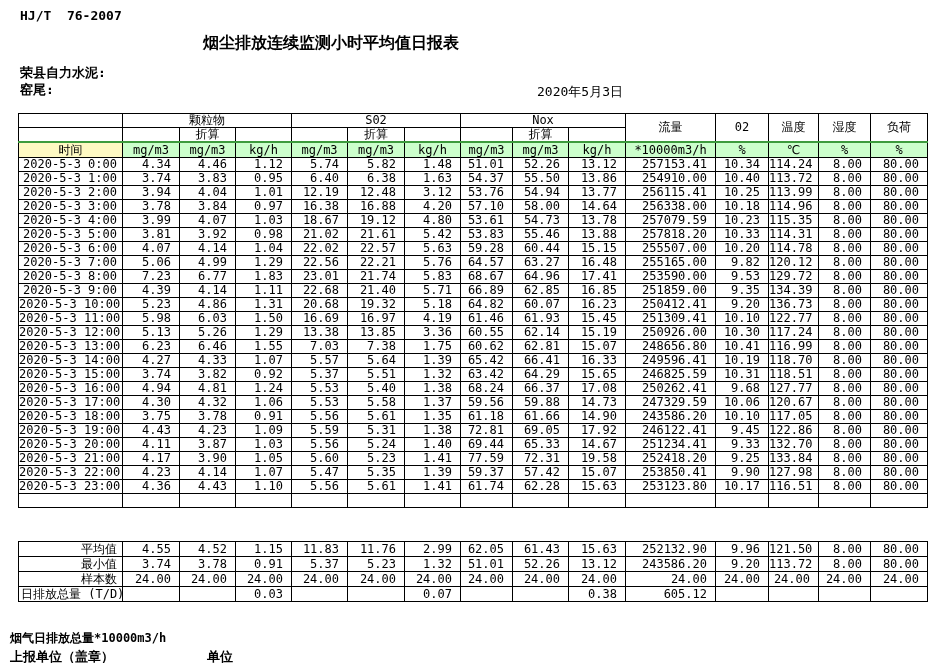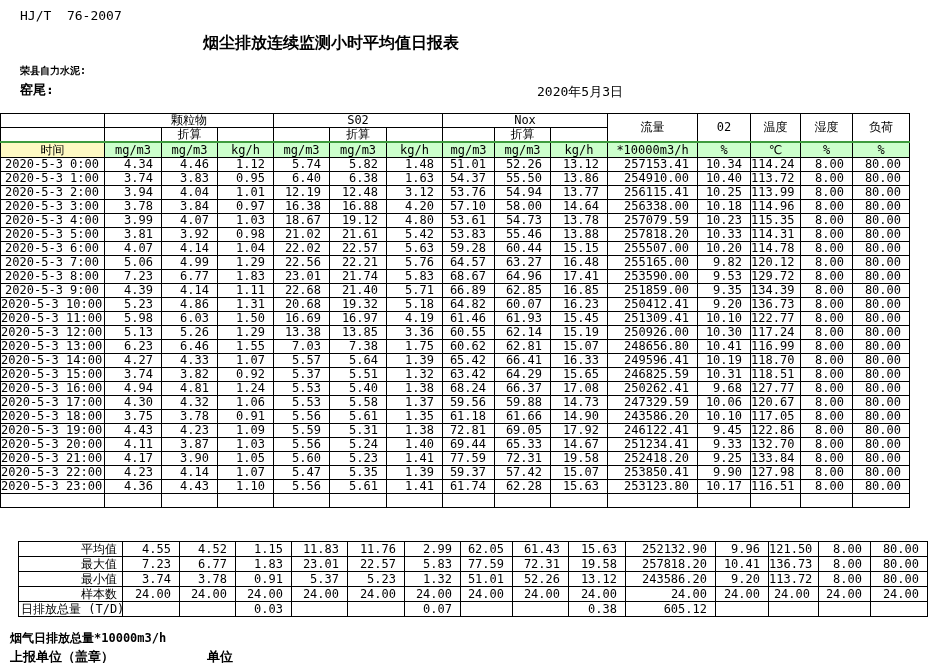--- a/index.html
+++ b/index.html
@@ -5,29 +5,29 @@
   * { box-sizing: border-box; }
   html,body { margin:0; padding:0; }
   body {
     width: 947px; height: 663px;
     background: #ffffff;
     position: relative;
     font-family: "DejaVu Sans Mono", "DejaVu Sans", "Liberation Sans", monospace, sans-serif;
     color: #000;
   }
   .abs { position: absolute; }
-  .std-code { left: 20px; top: 8px; font-weight: normal; font-size: 13px; white-space: pre; text-align: right; }
+  .std-code { left: 20px; top: 8px; font-weight: bold; font-size: 13px; white-space: pre; text-align: right; }
   .title-wrap { left: 0; top: 33px; width: 662px; text-align: center; }
   .title { font-weight: bold; font-size: 16px; }
-  .company { left: 20px; top: 64px; font-weight: bold; font-size: 10px; }
+  .company { left: 20px; top: 64px; font-weight: bold; font-size: 13px; }
   .location { left: 20px; top: 81px; font-weight: bold; font-size: 13px; }
   .date-wrap { left: 400px; top: 83px; width: 360px; text-align: center; font-size: 13px; }
 
   table { border-collapse: collapse; table-layout: fixed; width: 910px; }
-  .main-table { position: absolute; left: 0; top: 113px; }
+  .main-table { position: absolute; left: 18px; top: 113px; }
   .summary-table { position: absolute; left: 18px; top: 541px; }
   td, th {
     border: 1px solid #000;
     font-size: 12px; font-weight: normal;
     padding: 0; height: 14px;
     overflow: hidden; white-space: nowrap;
     vertical-align: middle; line-height: 1.05;
   }
   thead th { text-align: center; }
   .h3row th { height: 16px; }
@@ -570,37 +570,20 @@
         <td class="num">62.05</td>
         <td class="num">61.43</td>
         <td class="num">15.63</td>
         <td class="num">252132.90</td>
         <td class="num">9.96</td>
         <td class="num">121.50</td>
         <td class="num">8.00</td>
         <td class="num">80.00</td>
       </tr>
       <tr>
-        <td class="label-cell">最大值</td>
-        <td class="num">7.23</td>
-        <td class="num">6.77</td>
-        <td class="num">1.83</td>
-        <td class="num">23.01</td>
-        <td class="num">22.57</td>
-        <td class="num">5.83</td>
-        <td class="num">77.59</td>
-        <td class="num">72.31</td>
-        <td class="num">19.58</td>
-        <td class="num">257818.20</td>
-        <td class="num">10.41</td>
-        <td class="num">136.73</td>
-        <td class="num">8.00</td>
-        <td class="num">80.00</td>
-      </tr>
-      <tr>
         <td class="label-cell">最小值</td>
         <td class="num">3.74</td>
         <td class="num">3.78</td>
         <td class="num">0.91</td>
         <td class="num">5.37</td>
         <td class="num">5.23</td>
         <td class="num">1.32</td>
         <td class="num">51.01</td>
         <td class="num">52.26</td>
         <td class="num">13.12</td>

